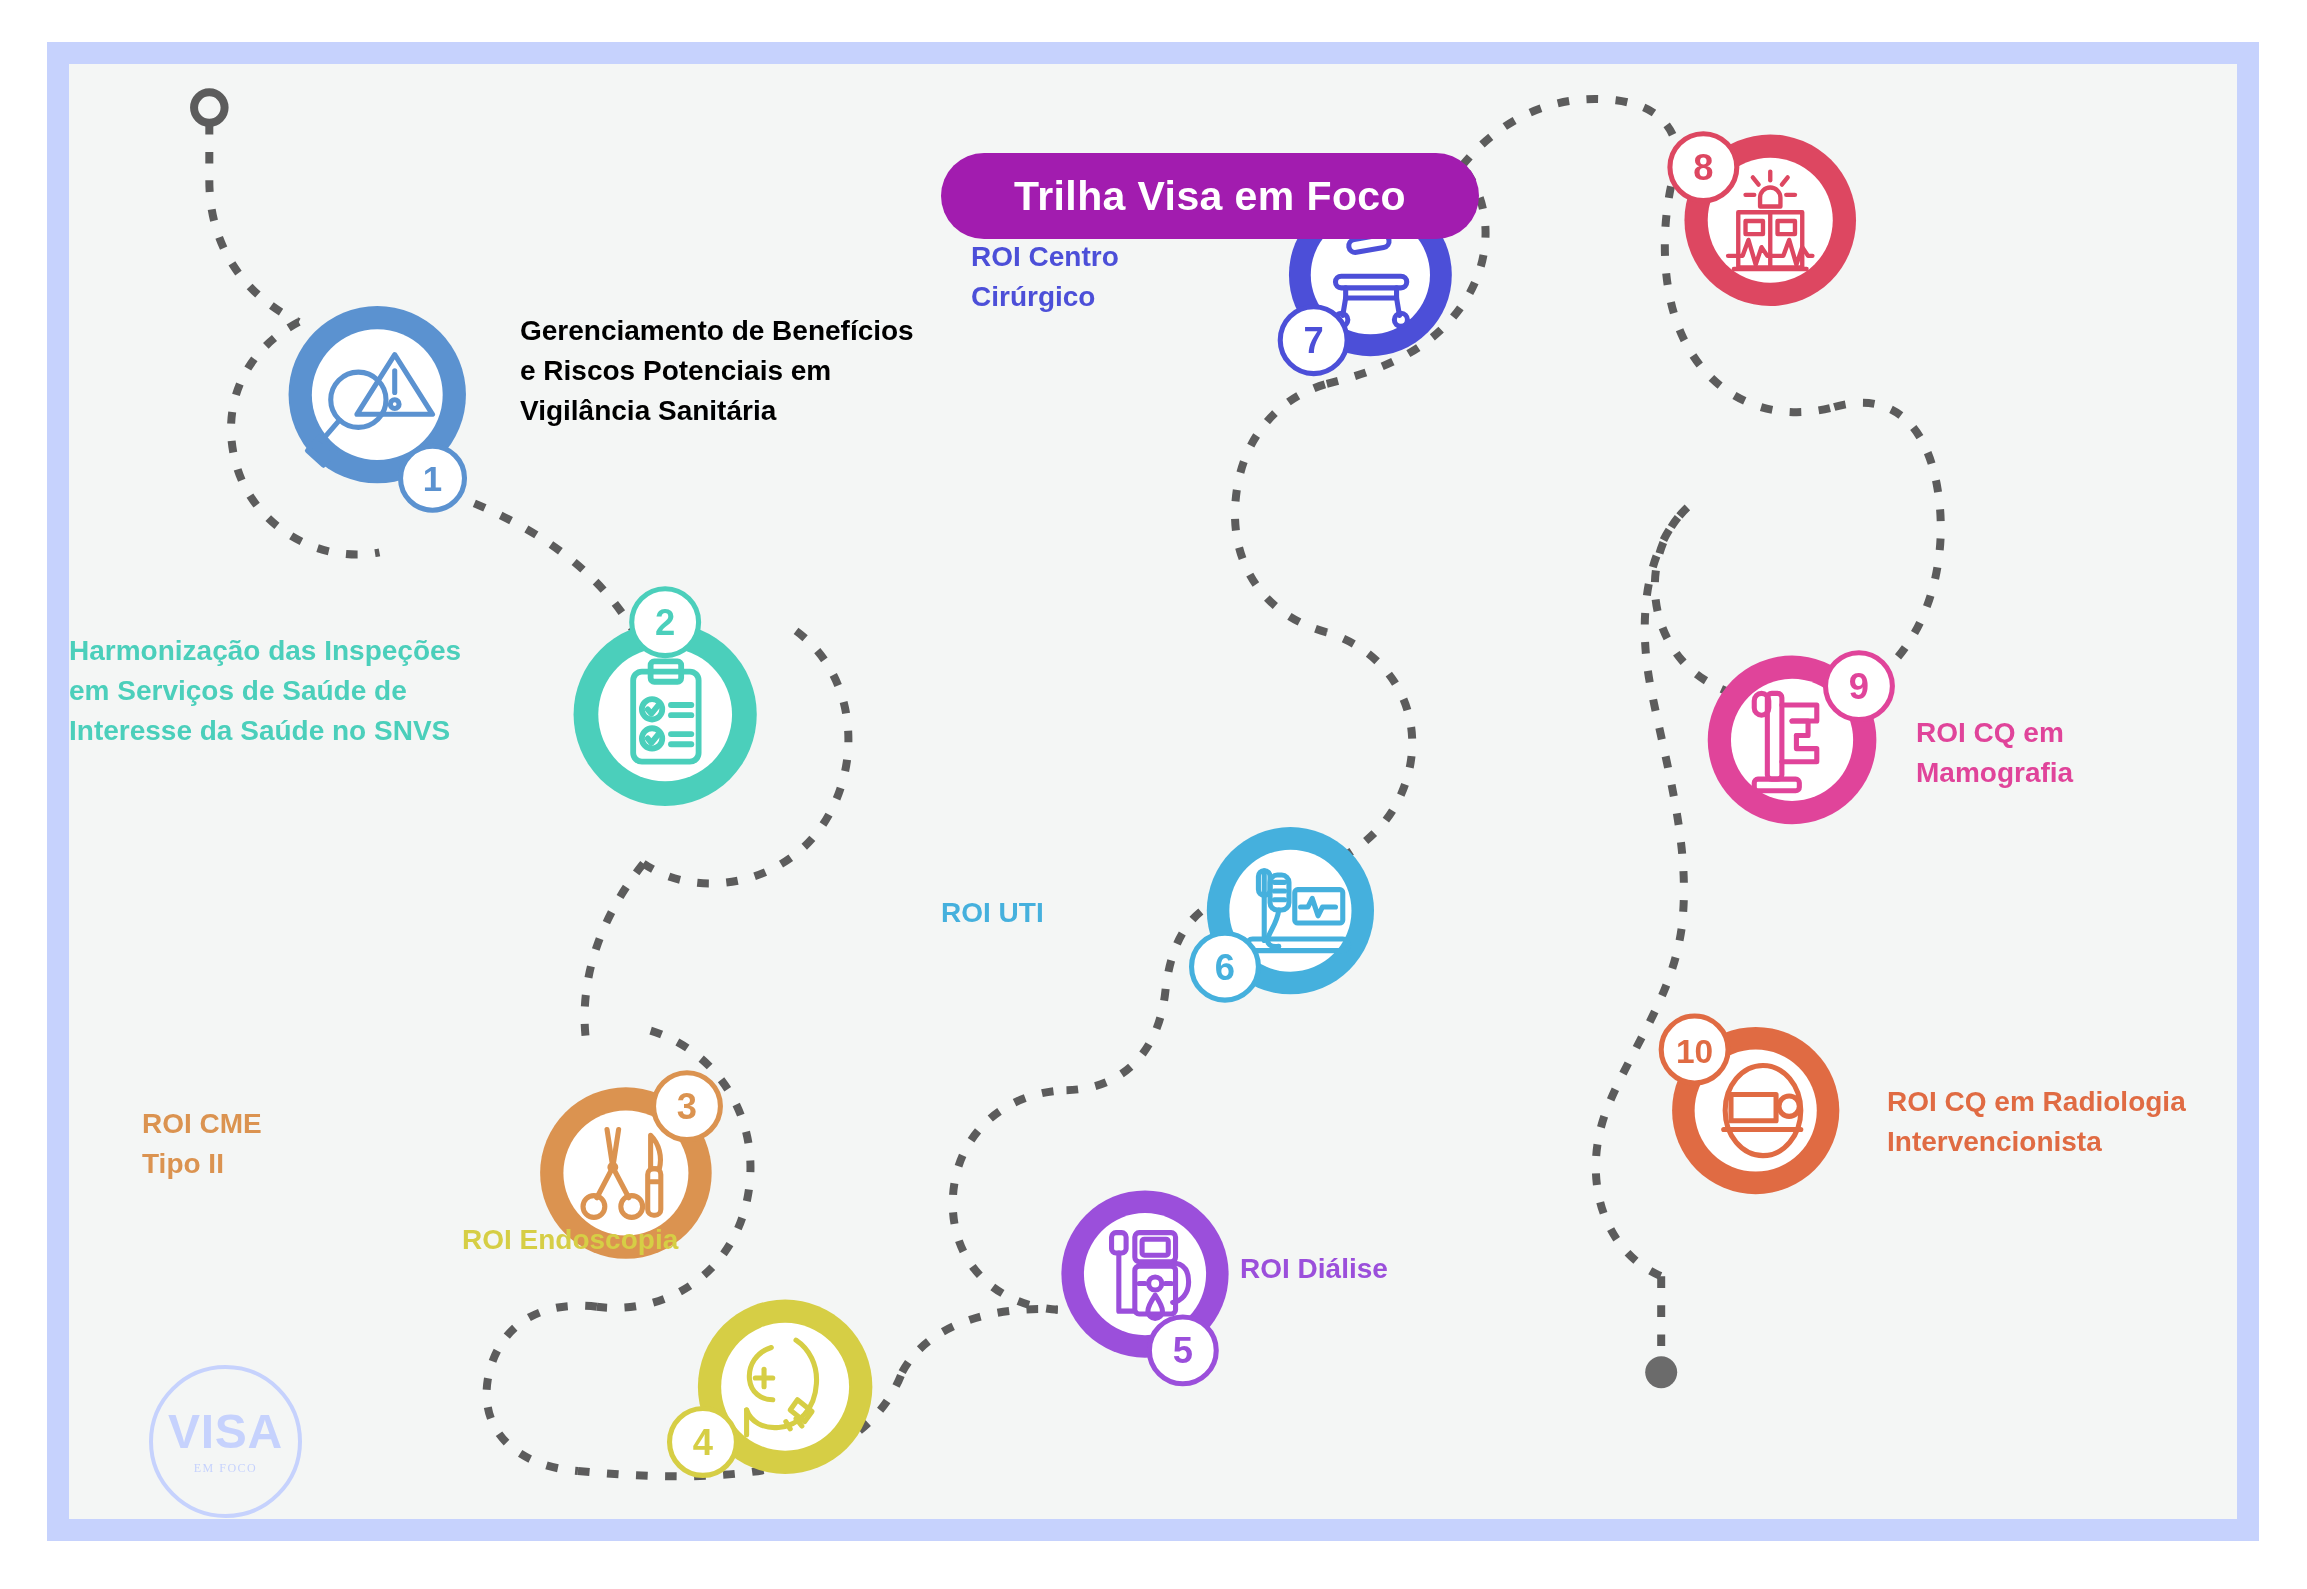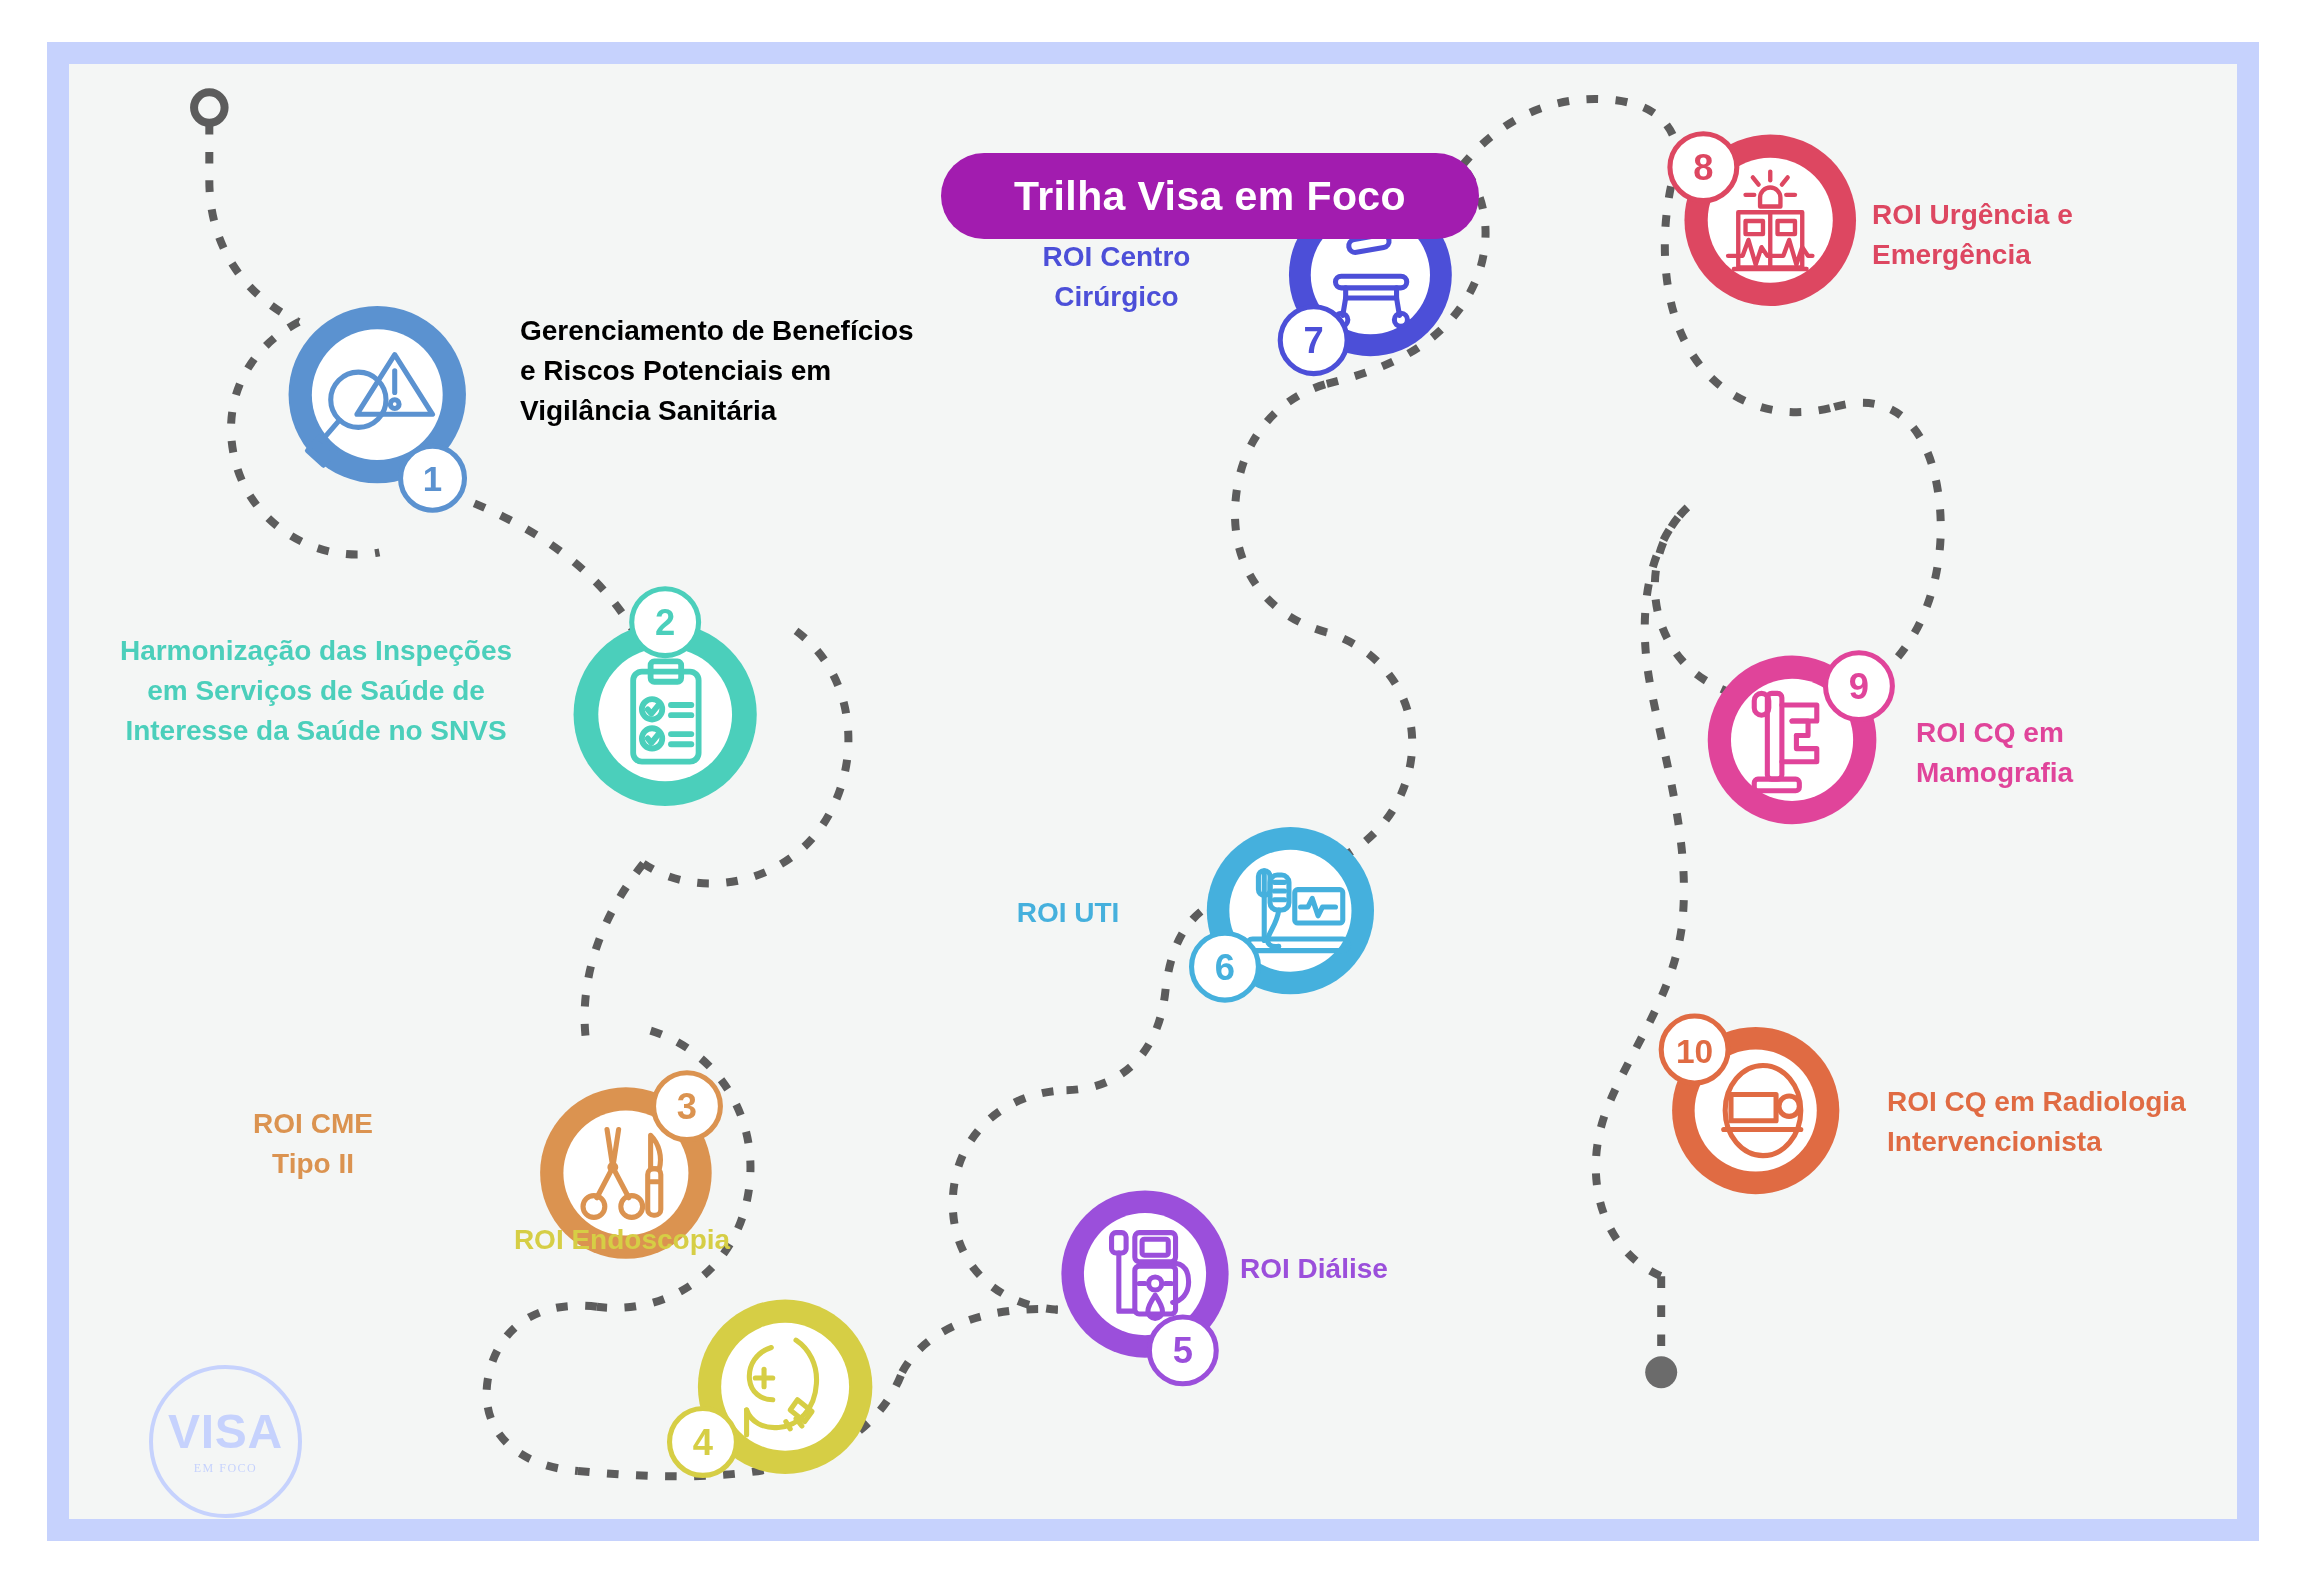--- a/index.html
+++ b/index.html
@@ -37,21 +37,21 @@
     letter-spacing:0.4px;
     white-space:nowrap;
   }
   .node-label{
     position:absolute;
     font-weight:bold;
     font-size:28px;
     line-height:1.42;
     white-space:pre-line;
   }
-  .lbl-left{text-align:center;}
+  .lbl-left{text-align:left;}
   .lbl-right{text-align:left;}
   .logo{
     position:absolute;
     left:80px;top:1301px;
     width:145px;height:145px;
     border:4.4px solid #c6d2fd;
     border-radius:50%;
     display:flex;flex-direction:column;
     align-items:center;justify-content:center;
     color:#c6d2fd;
@@ -310,22 +310,20 @@
 
       <div class="node-label lbl-left" style="left:393px;top:1156px;width:320px;color:#d6ce45;">ROI Endoscopia</div>
 
       <div class="node-label lbl-right" style="left:1171px;top:1185px;width:291px;color:#9b4fdb;">ROI Diálise</div>
 
       <div class="node-label lbl-left" style="left:872px;top:829px;width:254px;color:#45b0dd;">ROI UTI</div>
 
       <div class="node-label lbl-left" style="left:902px;top:173px;width:291px;color:#4c4fd8;">ROI Centro
 Cirúrgico</div>
 
-      <div class="node-label lbl-right" style="left:1803px;top:131px;width:334px;color:#dd4761;">ROI Urgência e
-Emergência</div>
 
       <div class="node-label lbl-right" style="left:1847px;top:649px;width:305px;color:#e0449a;">ROI CQ em
 Mamografia</div>
 
       <div class="node-label lbl-right" style="left:1818px;top:1018px;width:349px;color:#e06b43;">ROI CQ em Radiologia
 Intervencionista</div>
 
       <div class="logo">
         <div class="logo-main">VISA</div>
         <div class="logo-sub">EM FOCO</div>

